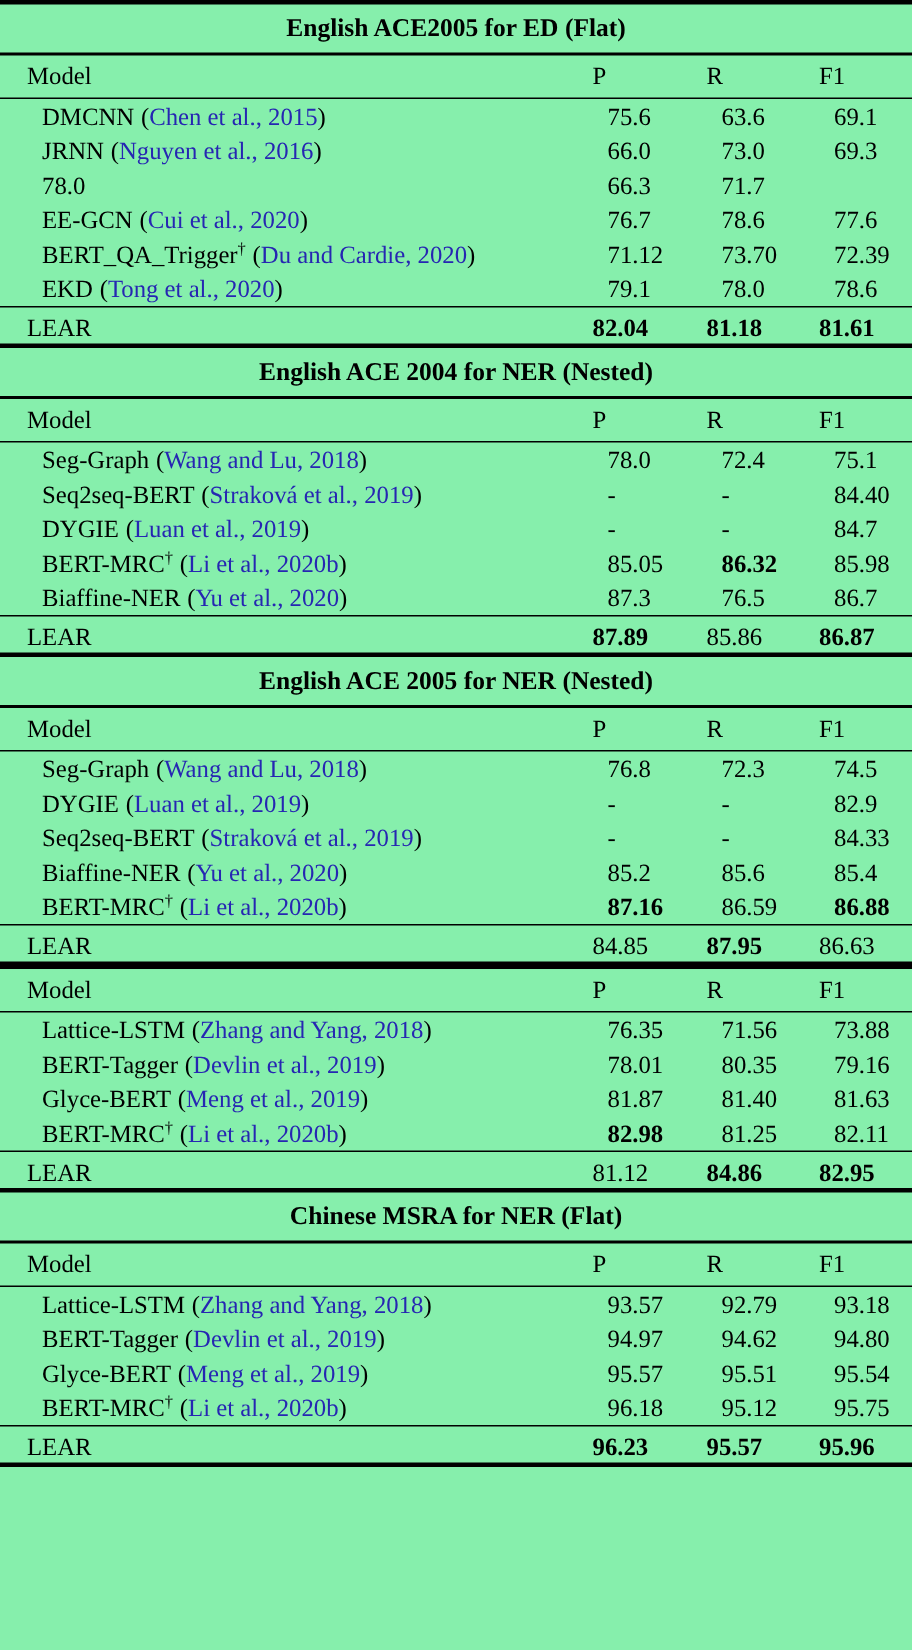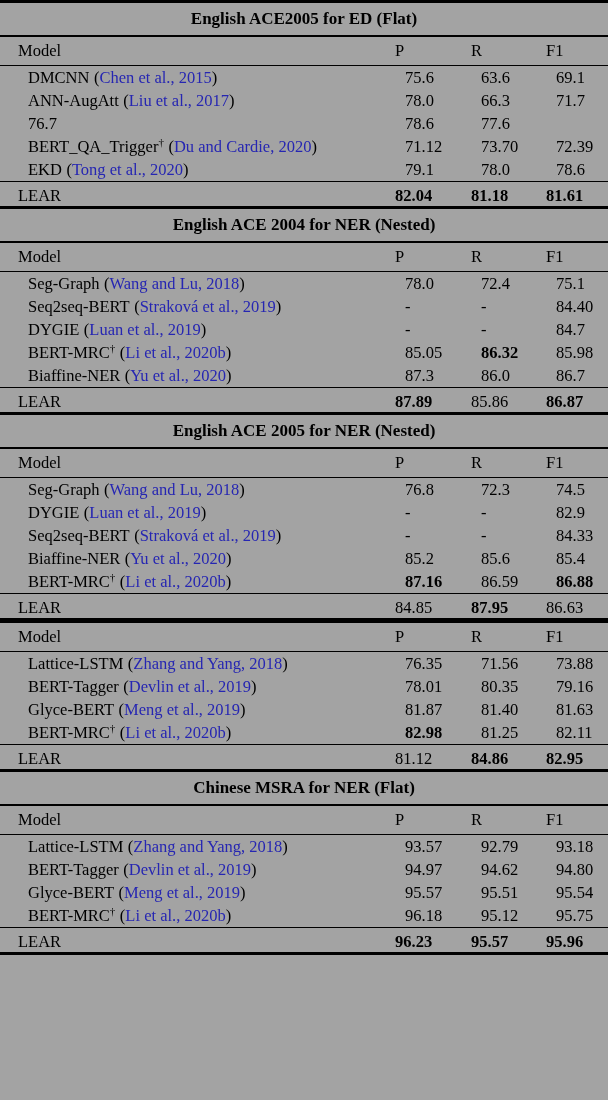--- a/index.html
+++ b/index.html
@@ -4,21 +4,21 @@
 <style>
   html, body {
     margin: 0;
     padding: 0;
     background: #ffffff;
     color: #000000;
   }
   .page {
     width: 608px;
     height: 1100px;
-    background: #a3a3a3;
+    background: #86efac;
     font-family: "Liberation Serif", "DejaVu Serif", serif;
     font-size: 16.5px;
     overflow: hidden;
     box-sizing: border-box;
   }
   .rule { width: 608px; background: #000; }
   .rule.thick { height: 2.5px; }
   .rule.thin  { height: 1px; }
   .title {
     text-align: center;
@@ -69,30 +69,36 @@
     </div>
     <div class="rule thin"></div>
     <div>
   <div class="row data">
     <span class="cell model-cell"><span>DMCNN</span><span class="paren-open">(</span><span class="cite">Chen et al., 2015</span><span>)</span></span>
     <span class="cell">75.6</span>
     <span class="cell">63.6</span>
     <span class="cell">69.1</span>
   </div>
 
-
-  <div class="row data">
-    <span class="cell model-cell"><span>ANN-AugAtt</span><span class="paren-open">(</span><span class="cite">Liu et al., 2017</span><span>)</span></span>
+  <div class="row data">
+    <span class="cell model-cell"><span>JRNN</span><span class="paren-open">(</span><span class="cite">Nguyen et al., 2016</span><span>)</span></span>
+    <span class="cell">66.0</span>
+    <span class="cell">73.0</span>
+    <span class="cell">69.3</span>
+  </div>
+
+  <div class="row data">
     <span class="cell">78.0</span>
     <span class="cell">66.3</span>
     <span class="cell">71.7</span>
   </div>
 
 
   <div class="row data">
+    <span class="cell model-cell"><span>EE-GCN</span><span class="paren-open">(</span><span class="cite">Cui et al., 2020</span><span>)</span></span>
     <span class="cell">76.7</span>
     <span class="cell">78.6</span>
     <span class="cell">77.6</span>
   </div>
 
   <div class="row data">
     <span class="cell model-cell"><span>BERT_QA_Trigger</span><sup class="dagger">†</sup><span class="paren-open">(</span><span class="cite">Du and Cardie, 2020</span><span>)</span></span>
     <span class="cell">71.12</span>
     <span class="cell">73.70</span>
     <span class="cell">72.39</span>
@@ -150,21 +156,21 @@
   <div class="row data">
     <span class="cell model-cell"><span>BERT-MRC</span><sup class="dagger">†</sup><span class="paren-open">(</span><span class="cite">Li et al., 2020b</span><span>)</span></span>
     <span class="cell">85.05</span>
     <span class="cell b">86.32</span>
     <span class="cell">85.98</span>
   </div>
 
   <div class="row data">
     <span class="cell model-cell"><span>Biaffine-NER</span><span class="paren-open">(</span><span class="cite">Yu et al., 2020</span><span>)</span></span>
     <span class="cell">87.3</span>
-    <span class="cell">86.0</span>
+    <span class="cell">76.5</span>
     <span class="cell">86.7</span>
   </div>
 </div>
     <div class="rule thin"></div>
     <div class="row summary">
       <span class="cell">LEAR</span>
       <span class="cell b">87.89</span>
       <span class="cell">85.86</span>
       <span class="cell b">86.87</span>
     </div>

